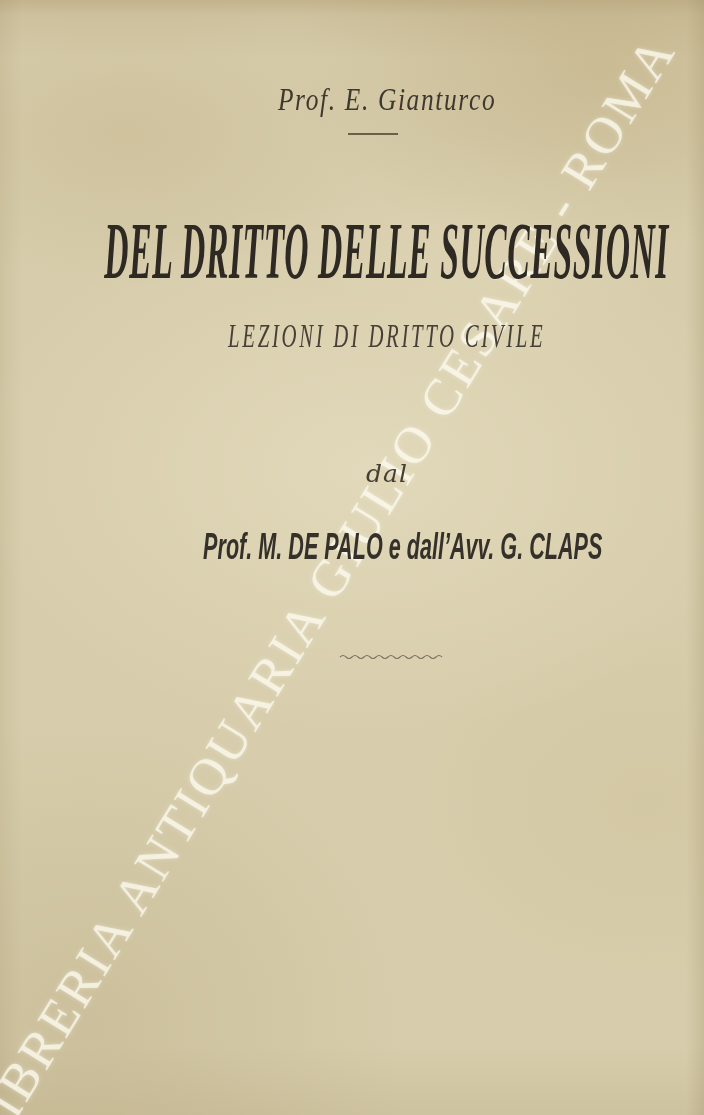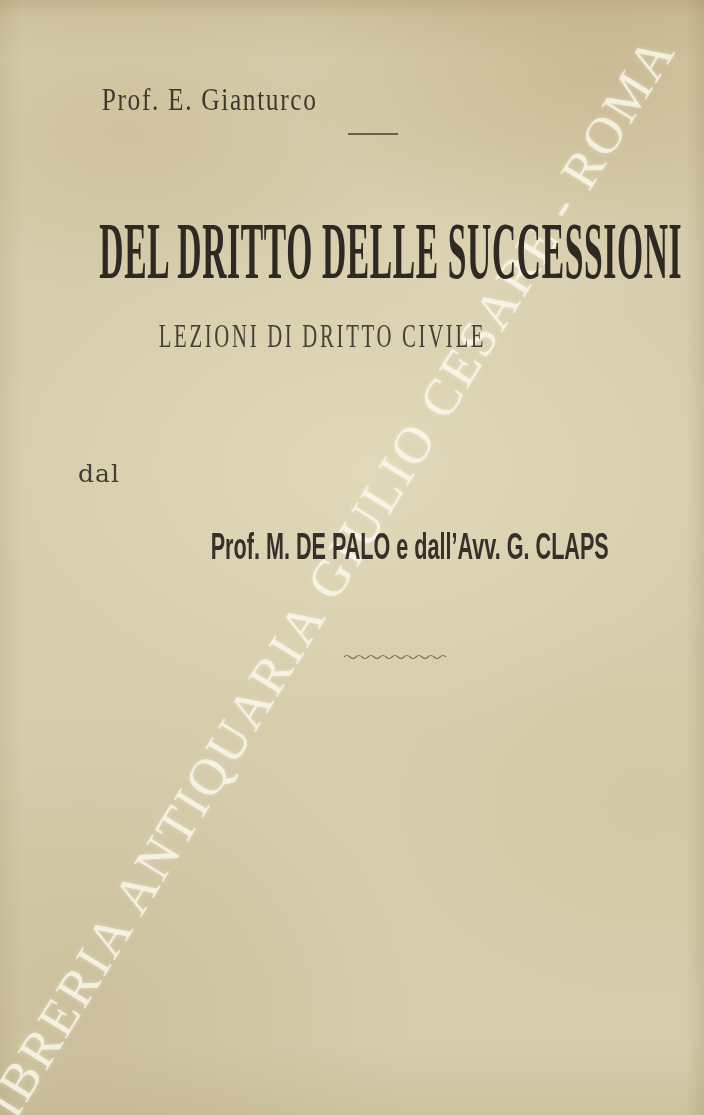--- a/index.html
+++ b/index.html
@@ -25,21 +25,21 @@
   .watermark{
     position:absolute;left:-18px;top:1112px;width:1500px;
     transform:rotate(-58.3deg);transform-origin:0 50%;
     font-family:"Liberation Serif", serif;
     font-size:52px;letter-spacing:3px;white-space:nowrap;
     color:rgba(255,251,238,.52);
     text-shadow:0 0 5px rgba(255,255,248,.35), 0 0 1px rgba(255,255,248,.45);
     pointer-events:none;
   }
   .content{position:absolute;left:70px;width:634px;top:0;height:100%;}
-  .line{position:absolute;left:8px;right:0;white-space:nowrap;}
+  .line{position:absolute;left:0;right:0;text-align:center;white-space:nowrap;font-style:italic;}
   .author-line{
     top:84px;font-size:31px;line-height:31px;letter-spacing:2px;color:#3e382e;
   }
   .author-line span{display:inline-block;transform:scale(.82,1);}
   .head-rule{
     position:absolute;top:133px;left:50%;width:50px;height:2px;
     background:rgba(70,60,45,.75);transform:translateX(-39px);
   }
   .title-line{top:212px;height:78px;display:flex;align-items:center;justify-content:center;}
   .title-line span{

